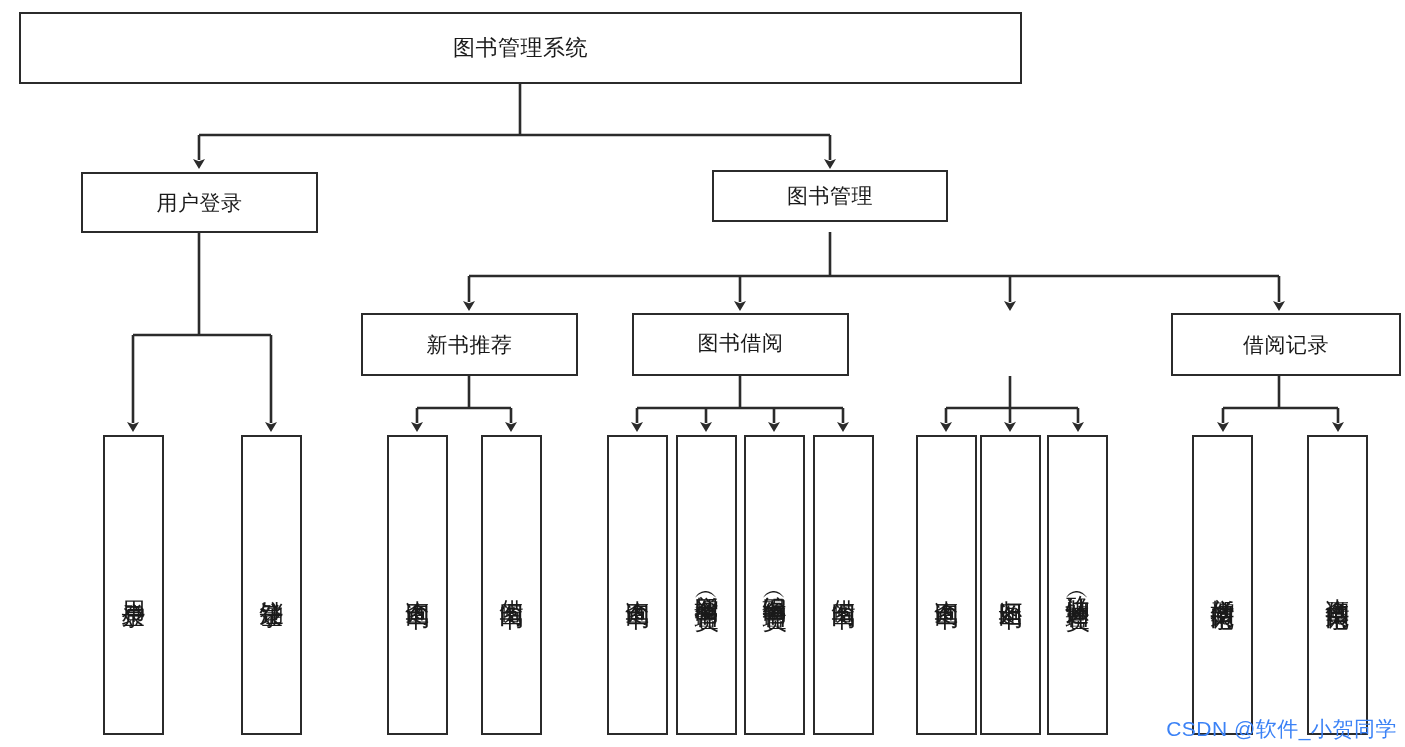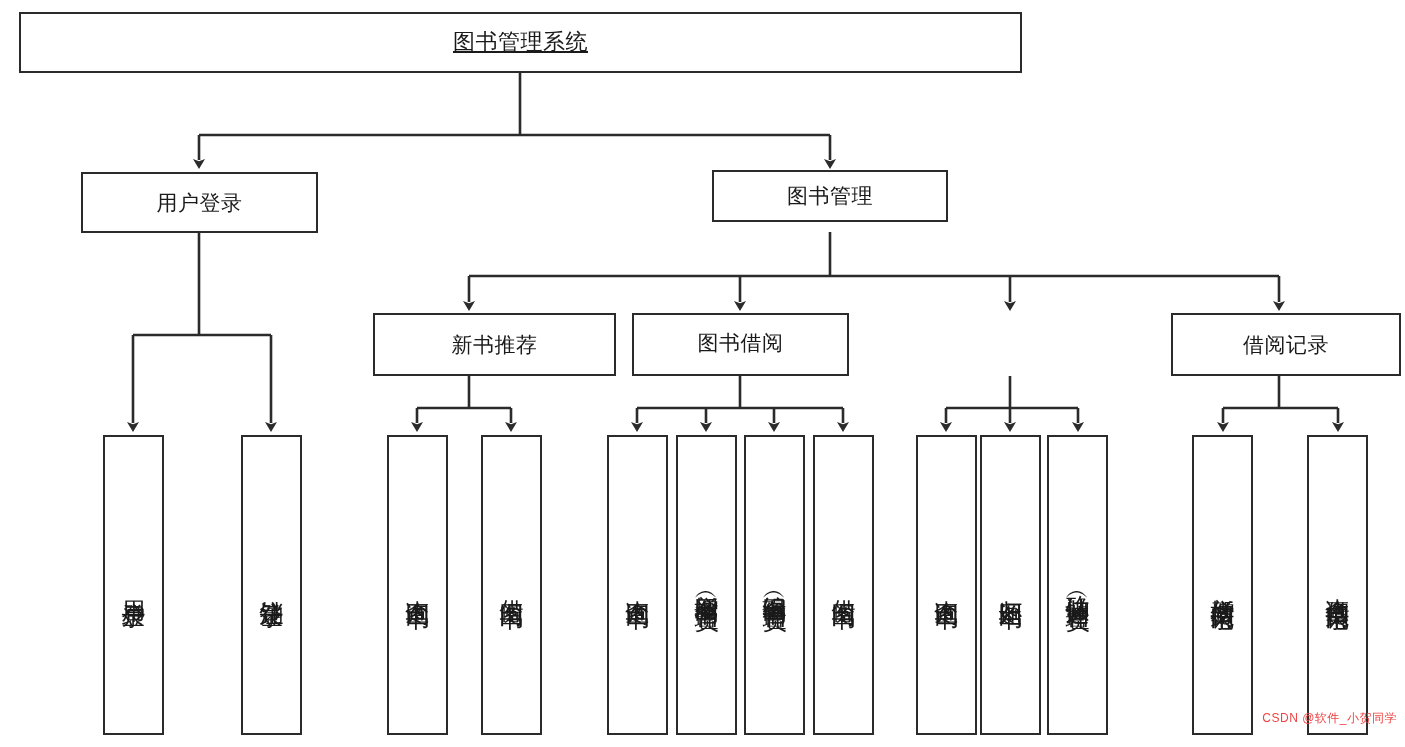--- a/index.html
+++ b/index.html
@@ -59,23 +59,23 @@
     writing-mode: vertical-rl;
     text-orientation: upright;
     font-size: 24px;
     line-height: 1.0;
     letter-spacing: 2px;
     max-height: 100%;
   }
   .watermark {
     position: absolute;
     right: 8px;
-    bottom: 20px;
-    font-size: 12px;
-    color: #ef4444;
+    bottom: 4px;
+    font-size: 21px;
+    color: #3b82f6;
     white-space: nowrap;
     letter-spacing: 0.5px;
   }
 </style>
 </head>
 <body>
 
 <div id="canvas">
 
   <svg id="edges" viewBox="0 0 1405 747" xmlns="http://www.w3.org/2000/svg">
@@ -123,32 +123,32 @@
       <path d="M1010,408 L1010,423" marker-end="url(#arrow)"></path>
       <path d="M1078,408 L1078,423" marker-end="url(#arrow)"></path>
 
       <path d="M1279,376 L1279,408"></path>
       <path d="M1223,408 L1338,408"></path>
       <path d="M1223,408 L1223,423" marker-end="url(#arrow)"></path>
       <path d="M1338,408 L1338,423" marker-end="url(#arrow)"></path>
     </g>
   </svg>
 
-  <div class="node horiz root" style="left:19px; top:12px; width:1003px; height:61px;text-decoration:underline;">
+  <div class="node horiz root" style="left:19px; top:12px; width:1003px; height:72px;">
     <span class="label">图书管理系统</span>
   </div>
 
   <div class="node horiz" style="left:81px; top:172px; width:237px; height:61px;">
     <span class="label">用户登录</span>
   </div>
   <div class="node horiz" style="left:712px; top:170px; width:236px; height:52px;">
     <span class="label">图书管理</span>
   </div>
 
-  <div class="node horiz" style="left:361px; top:313px; width:243px; height:63px;margin-left:12px;">
+  <div class="node horiz" style="left:361px; top:313px; width:217px; height:63px;">
     <span class="label">新书推荐</span>
   </div>
   <div class="node horiz" style="left:632px; top:313px; width:217px; height:63px;font-family:Liberation Mono, monospace;">
     <span class="label">图书借阅</span>
   </div>
   <div class="node horiz" style="left:1171px; top:313px; width:230px; height:63px;">
     <span class="label">借阅记录</span>
   </div>
 
   <div class="node vert" style="left:103px; top:435px; width:61px; height:300px;">

